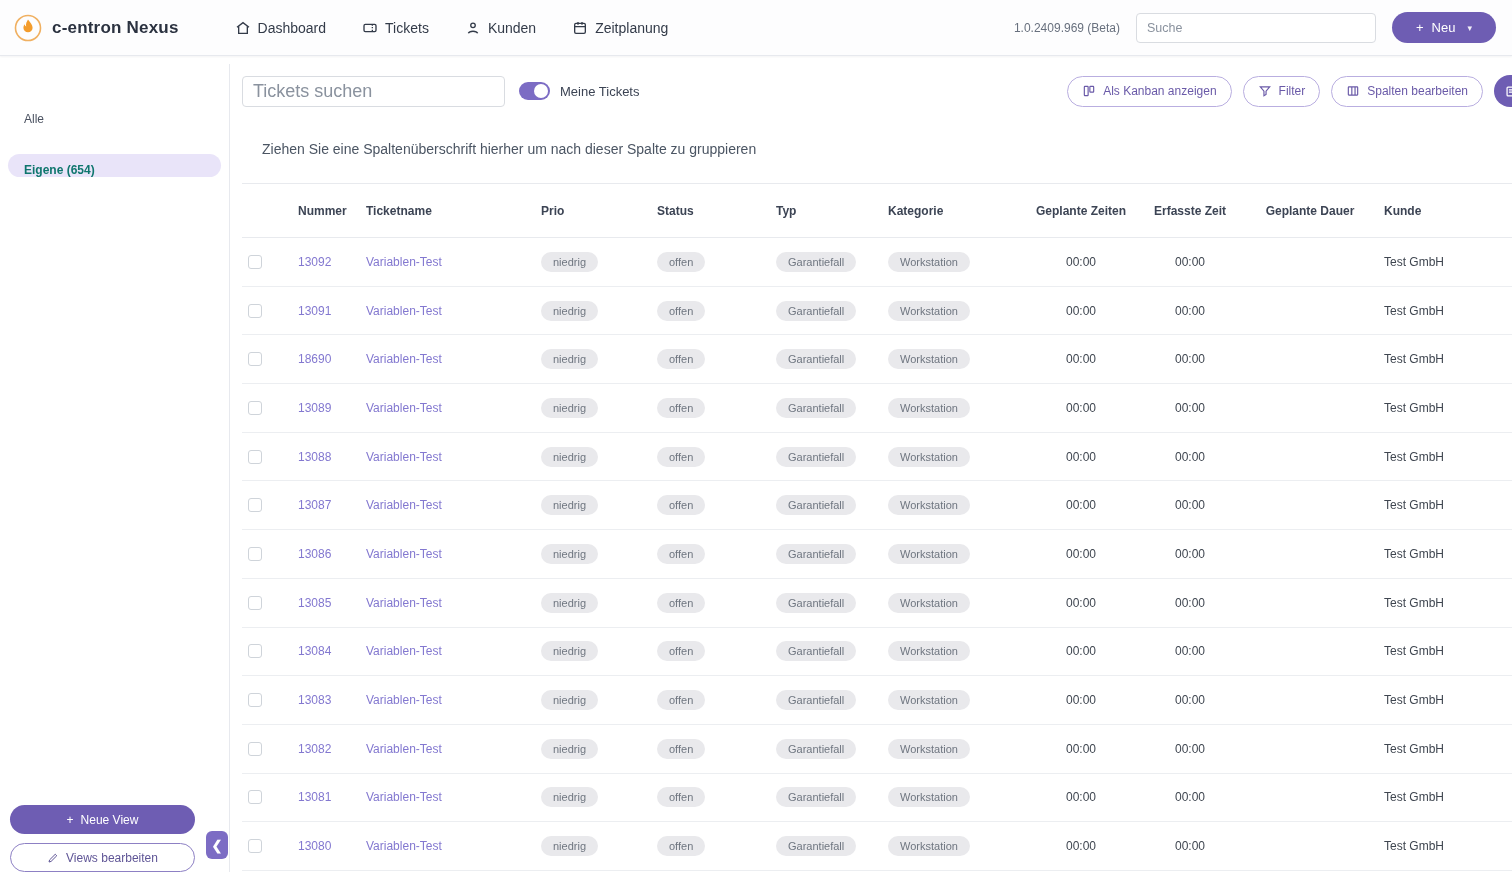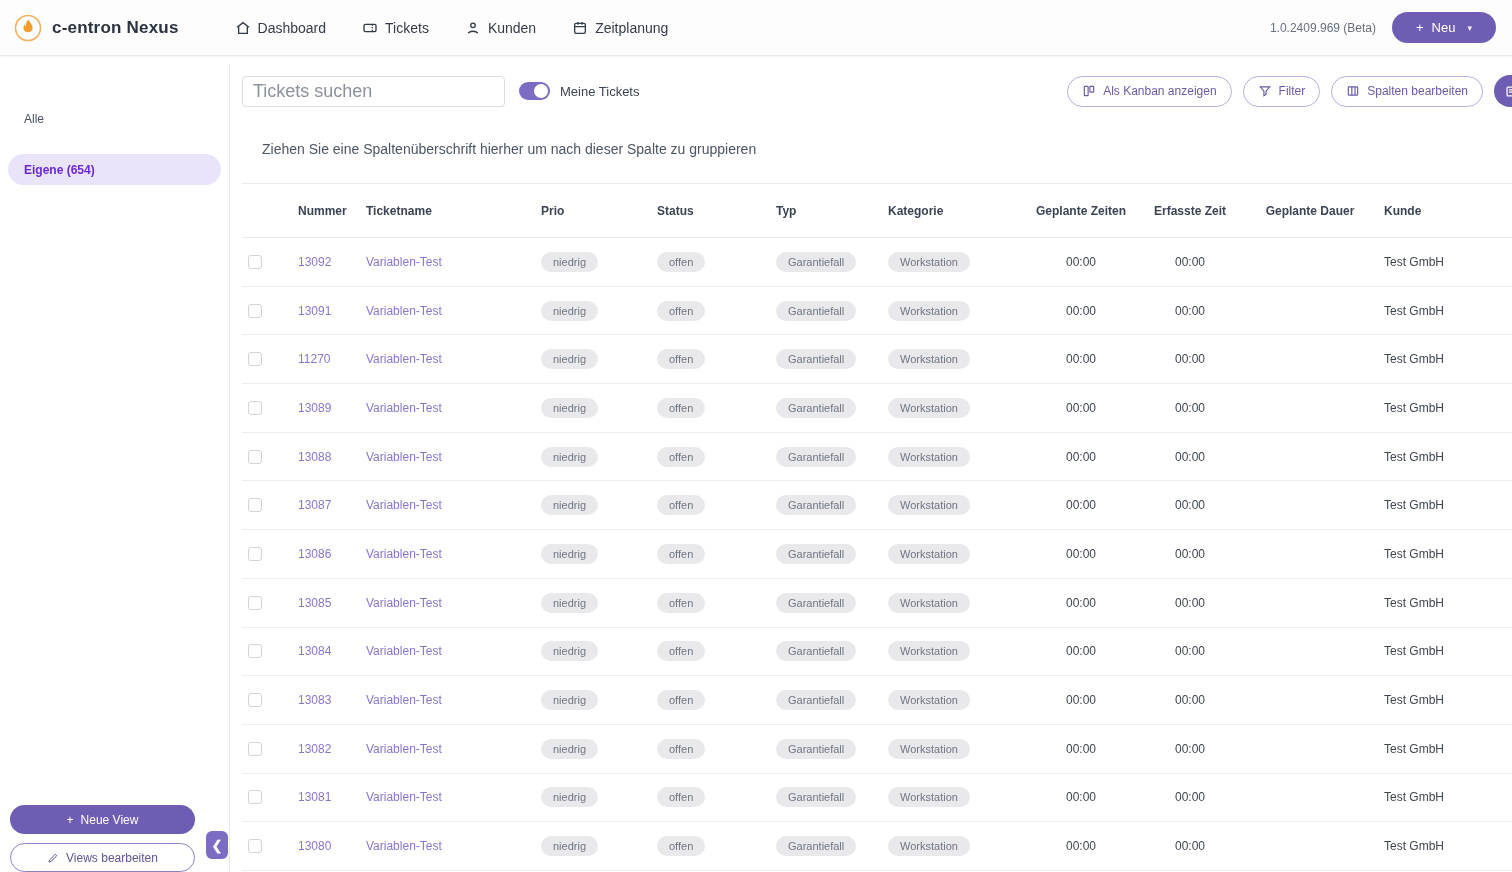--- a/index.html
+++ b/index.html
@@ -27,21 +27,21 @@
              font-size:13px; cursor:pointer; font-family:"Liberation Sans", sans-serif; padding:0 12px; }
   .btn-neu .plus { font-size:13px; }
   .btn-neu .caret { font-size:9px; margin-left:4px; opacity:.9; }
 
   
   .sidebar { position:absolute; top:64px; left:0; width:230px; height:816px;
              background:#fff; border-right:1px solid #e7e9ee; }
   .side-list { padding:38px 8px 0 8px; }
   .side-item { height:34px; display:flex; align-items:center; padding:0 16px;
                font-size:12px; color:#4a5160; border-radius:17px; cursor:pointer; margin-bottom:18px; }
-  .side-item.selected { background:#e9e4f9; color:#6d28d9; font-weight:700; height:31px; }
+  .side-item.selected { background:#e9e4f9; color:#0f766e; font-weight:700; height:23px;align-items:flex-end; }
   .side-bottom { position:absolute; left:10px; bottom:8px; width:185px; }
   .btn-newview { width:185px; height:29px; border:none; border-radius:15px; background:#6e5db3;
                  color:#fff; font-size:12px; display:flex; align-items:center; justify-content:center;
                  gap:7px; cursor:pointer; margin-bottom:9px; font-family:"Liberation Sans", sans-serif; }
   .btn-editviews { width:185px; height:29px; background:#fff; border:1.5px solid #8d80c4;
                    border-radius:15px; color:#5f5596; font-size:12px; display:flex; align-items:center;
                    justify-content:center; gap:7px; cursor:pointer; font-family:"Liberation Sans", sans-serif; }
   .collapse-btn { position:absolute; left:206px; bottom:21px; width:22px; height:28px;
                   background:#7c6cc4; border:none; border-radius:6px; color:#fff; font-size:13px;
                   font-weight:700; cursor:pointer; display:flex; align-items:center; justify-content:center; }
@@ -132,20 +132,21 @@
       <svg viewBox="0 0 24 24" fill="none" stroke-width="2">
           <rect x="4" y="5" width="16" height="15" rx="2"></rect>
           <path d="M4 10h16M9 3v4M15 3v4"></path>
         </svg>
       <span>Zeitplanung</span>
     </span>
   </nav>
 
   <div class="nav-right">
     <span class="version">1.0.2409.969 (Beta)</span>
+    <input class="nav-search" type="text" placeholder="Suche" style="">
     <button class="btn-neu">
       <span class="plus">+</span>
       <span>Neu</span>
       <span class="caret">▾</span>
     </button>
   </div>
 </header>
 
 <aside class="sidebar">
   <div class="side-list">
@@ -286,21 +287,21 @@
     <span class="cell col-ez">00:00</span>
     <span class="cell col-gd"></span>
     <span class="cell col-kunde">Test GmbH</span>
   </div>
 
   <div class="trow">
     <span class="cell col-check">
             <span class="checkbox"></span>
           </span>
     <span class="cell col-nummer">
-            <a class="link">11270</a>
+            <a class="link">18690</a>
           </span>
     <span class="cell col-name">
             <a class="link">Variablen-Test</a>
           </span>
     <span class="cell col-prio">
             <span class="pill">niedrig</span>
           </span>
     <span class="cell col-status">
             <span class="pill">offen</span>
           </span>

